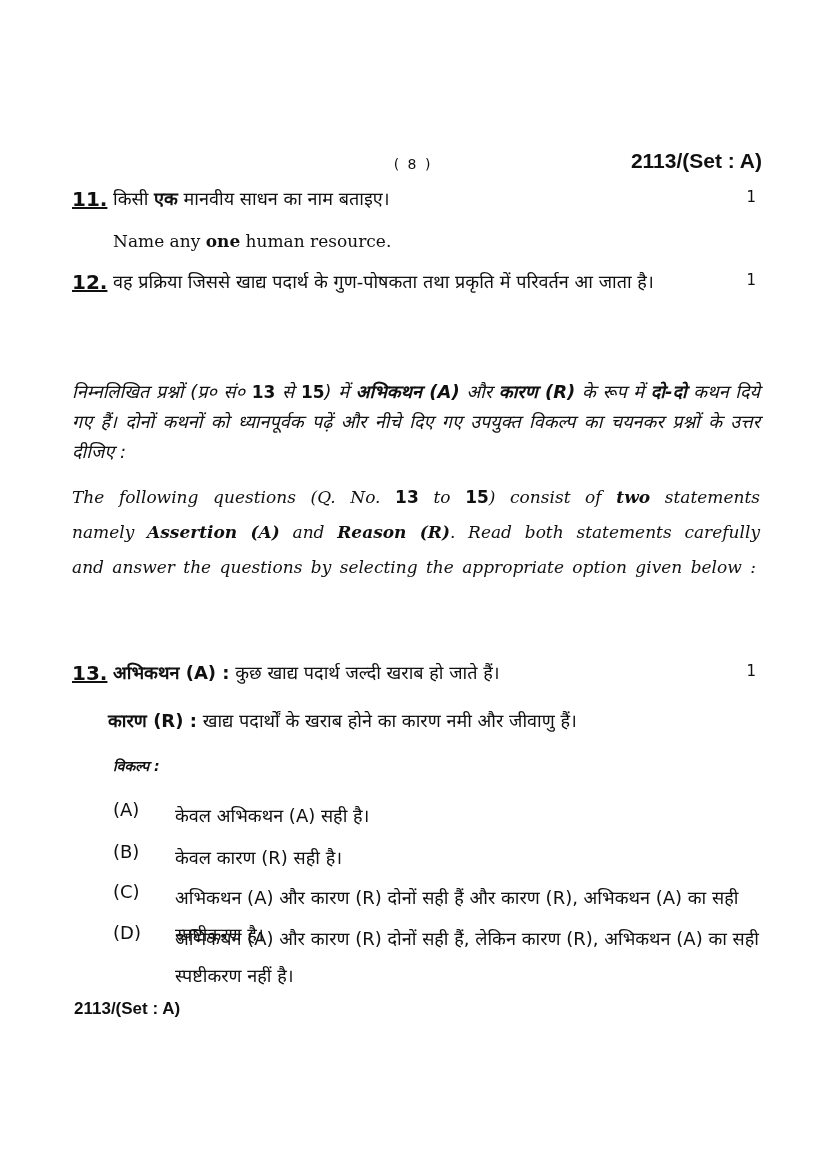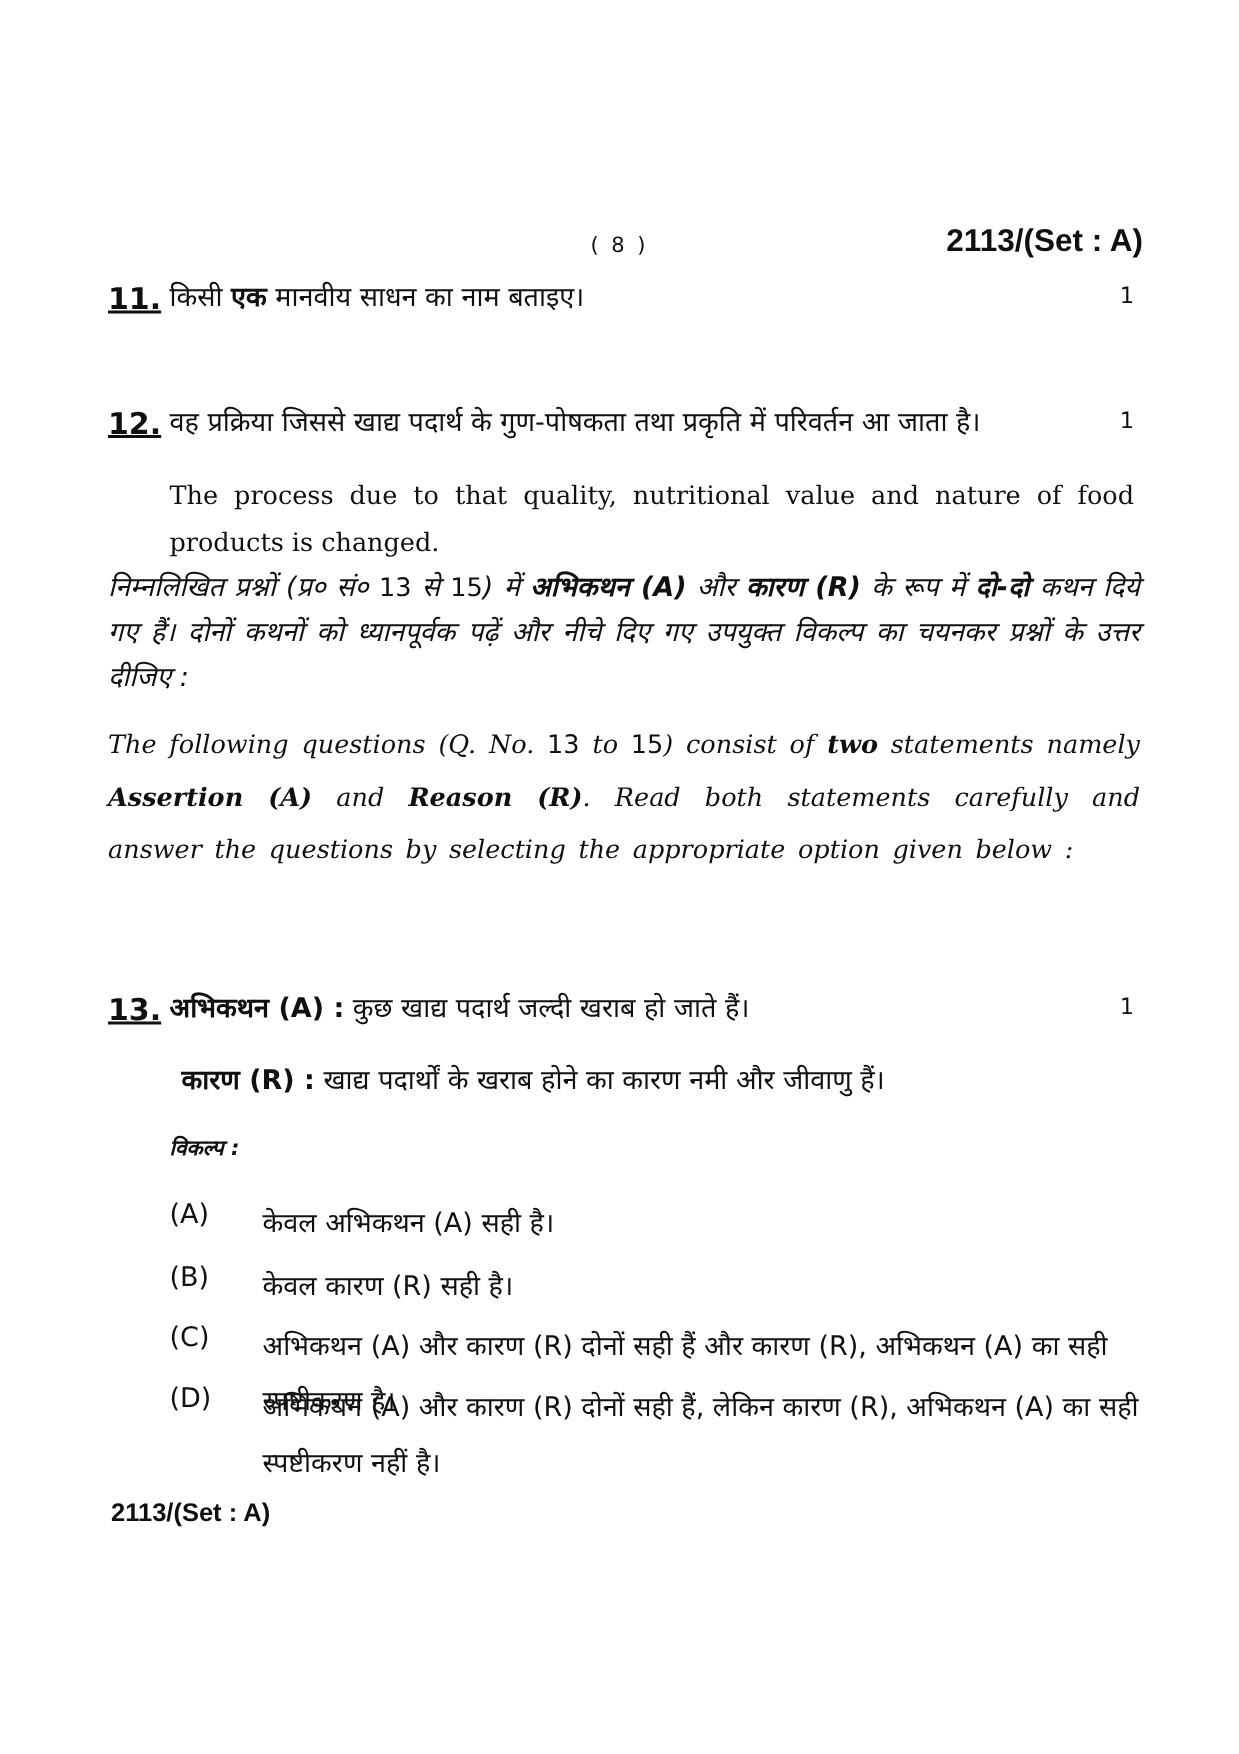--- a/index.html
+++ b/index.html
@@ -42,41 +42,41 @@
   }
 
   .hindi { font-size:18px; line-height:25px; }
   .eng {
     font-family:"DejaVu Serif", serif;
     font-size:17px; line-height:31px;
   }
   .bold { font-weight:bold; }
   .bi { font-weight:bold; }
   .bn { 
-    font-style:normal; font-weight:normal;
+    font-style:normal; font-weight:bold;
     font-family:"DejaVu Sans", sans-serif; font-size:17px;
   }
 
   .q11-eng { left:113px; top:226px; }
   .q12-eng { left:113px; right:70px; top:316px; text-align:justify; }
 
   .instr-hi {
     left:72px; right:66px; top:377px;
     font-style:italic; font-size:18px; line-height:30px;
     text-align:justify;
   }
   .instr-en {
     left:72px; right:66px; top:480px;
     font-family:"DejaVu Serif", serif;
     font-style:italic; font-size:17px; line-height:35px;
     text-align:justify; word-spacing:3px;
   }
 
   .q13-row { top:660px; }
-  .reason-line { left:121px; right:70px; top:708px; }
+  .reason-line { left:108px; right:70px; top:708px; }
   .options-heading {
     left:113px; top:754px;
     font-weight:bold; font-style:italic; font-size:14px;
   }
   .opt { left:113px; right:62px; }
   .opt .opt-letter { position:absolute; left:0; top:0; }
   .opt .opt-text { display:block; margin-left:62px; line-height:37px; }
   .opt-a { top:797px; }
   .opt-b { top:839px; }
   .opt-c { top:879px; }
@@ -94,27 +94,27 @@
 <div class="page">
 
   <div class="abs page-num">( 8 )</div>
   <div class="abs paper-code-top">2113/(Set : A)</div>
 
   <div class="abs qrow" style="top:186px">
     <span class="qnum">11.</span>
     <span class="qtext hindi"><span>किसी </span><span class="bi">एक</span><span> मानवीय साधन का नाम बताइए।</span></span>
     <span class="marks">1</span>
   </div>
+  <div class="abs eng q11-eng"><span>Name any </span><span class="bi">one</span><span> human resource.</span></div>
 
   <div class="abs qrow" style="top:269px">
     <span class="qnum">12.</span>
     <span class="qtext hindi">वह प्रक्रिया जिससे खाद्य पदार्थ के गुण-पोषकता तथा प्रकृति में परिवर्तन आ जाता है।</span>
     <span class="marks">1</span>
   </div>
-  <div class="abs eng q12-eng">The process due to that quality, nutritional value and nature of food products is changed.</div>
 
   <div class="abs instr-hi"><span>निम्नलिखित प्रश्नों (प्र० सं० </span><span class="bn">13</span><span> से </span><span class="bn">15</span><span>) में </span><span class="bi">अभिकथन (A)</span><span> और </span><span class="bi">कारण (R)</span><span> के रूप में </span><span class="bi">दो-दो</span><span> कथन दिये गए हैं। दोनों कथनों को ध्यानपूर्वक पढ़ें और नीचे दिए गए उपयुक्त विकल्प का चयनकर प्रश्नों के उत्तर दीजिए :</span></div>
 
   <div class="abs instr-en"><span>The following questions (Q. No. </span><span class="bn">13</span><span> to </span><span class="bn">15</span><span>) consist of </span><span class="bi">two</span><span> statements namely </span><span class="bi">Assertion (A)</span><span> and </span><span class="bi">Reason (R)</span><span>. Read both statements carefully and answer the questions by selecting the appropriate option given below :</span></div>
 
   <div class="abs qrow q13-row">
     <span class="qnum">13.</span>
     <span class="qtext hindi"><span class="bold">अभिकथन (A) :</span> <span>कुछ खाद्य पदार्थ जल्दी खराब हो जाते हैं।</span></span>
     <span class="marks">1</span>
   </div>

